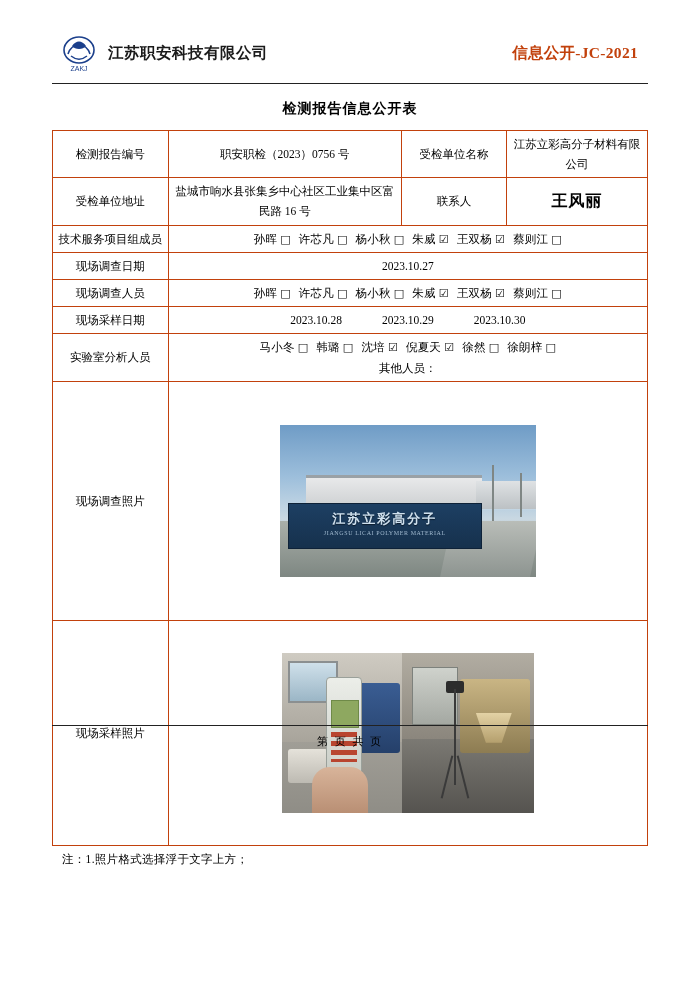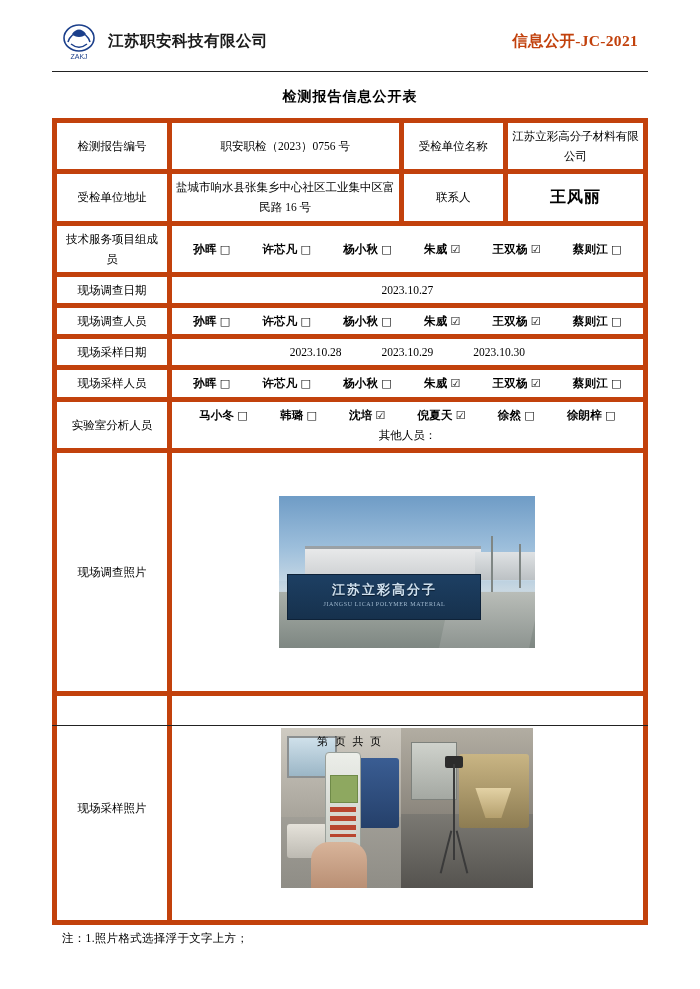--- a/index.html
+++ b/index.html
@@ -12,21 +12,21 @@
     height: 989px;
     font-family: "Liberation Serif", "DejaVu Serif", serif;
     color: #000;
     position: relative;
   }
   .page {
     position: relative;
     width: 700px;
     height: 785px;
     box-sizing: border-box;
-    padding: 20px 52px 20px 52px;
+    padding: 32px 52px 20px 52px;
   }
   
   .header {
     display: flex;
     align-items: center;
     justify-content: space-between;
     padding: 0 6px 8px 6px;
     border-bottom: 1px solid #222;
     height: 52px;
     box-sizing: border-box;
@@ -66,21 +66,21 @@
     margin: 16px 0 12px 0;
   }
   
   table.main {
     width: 100%;
     border-collapse: collapse;
     table-layout: fixed;
     font-size: 11.5px;
   }
   table.main td {
-    border: 5px solid #c2410c;
+    border: 1px solid #c2410c;
     padding: 3px 4px;
     vertical-align: middle;
     text-align: center;
     line-height: 1.75;
   }
   .lbl {
     width: 110px;
   }
   .addr-cell {
     line-height: 2.0;
@@ -91,21 +91,21 @@
     font-weight: 700;
     letter-spacing: 1px;
   }
   .cell-wrap {
     line-height: 1.6;
   }
   .members {
     letter-spacing: 0.2px;
   }
   .ck { font-family: "DejaVu Sans", sans-serif; font-size: 11px; }
-  .members span.item { white-space: nowrap; margin: 0 16px; font-weight: bold; }
+  .members span.item { white-space: nowrap; margin: 0 4px; }
   .lab-cell {
     text-align: left;
     padding: 4px 10px;
     line-height: 1.9;
   }
   .dates span { margin: 0 20px; }
   
   .photo-cell {
     padding: 0;
     height: 232px;
@@ -334,24 +334,20 @@
         <td class="lbl">现场调查日期</td>
         <td colspan="3">2023.10.27</td>
       </tr>
       <tr>
         <td class="lbl">现场调查人员</td>
         <td colspan="3" class="members"><span class="item">孙晖 <span class="ck">□</span></span><span class="item">许芯凡 <span class="ck">□</span></span><span class="item">杨小秋 <span class="ck">□</span></span><span class="item">朱威 <span class="ck">☑</span></span><span class="item">王双杨 <span class="ck">☑</span></span><span class="item">蔡则江 <span class="ck">□</span></span></td>
       </tr>
       <tr>
         <td class="lbl">现场采样日期</td>
         <td colspan="3" class="dates"><span>2023.10.28</span><span>2023.10.29</span><span>2023.10.30</span></td>
-      </tr>
-      <tr>
-        <td class="lbl">现场采样人员</td>
-        <td colspan="3" class="members"><span class="item">孙晖 <span class="ck">□</span></span><span class="item">许芯凡 <span class="ck">□</span></span><span class="item">杨小秋 <span class="ck">□</span></span><span class="item">朱威 <span class="ck">☑</span></span><span class="item">王双杨 <span class="ck">☑</span></span><span class="item">蔡则江 <span class="ck">□</span></span></td>
       </tr>
       <tr>
         <td class="lbl">实验室分析人员</td>
         <td colspan="3" class="lab-cell">
           <div class="members"><span class="item">马小冬 <span class="ck">□</span></span><span class="item">韩璐 <span class="ck">□</span></span><span class="item">沈培 <span class="ck">☑</span></span><span class="item">倪夏天 <span class="ck">☑</span></span><span class="item">徐然 <span class="ck">□</span></span><span class="item">徐朗梓 <span class="ck">□</span></span></div>
           <div>其他人员：</div>
         </td>
       </tr>
       <tr>
         <td class="lbl">现场调查照片</td>

